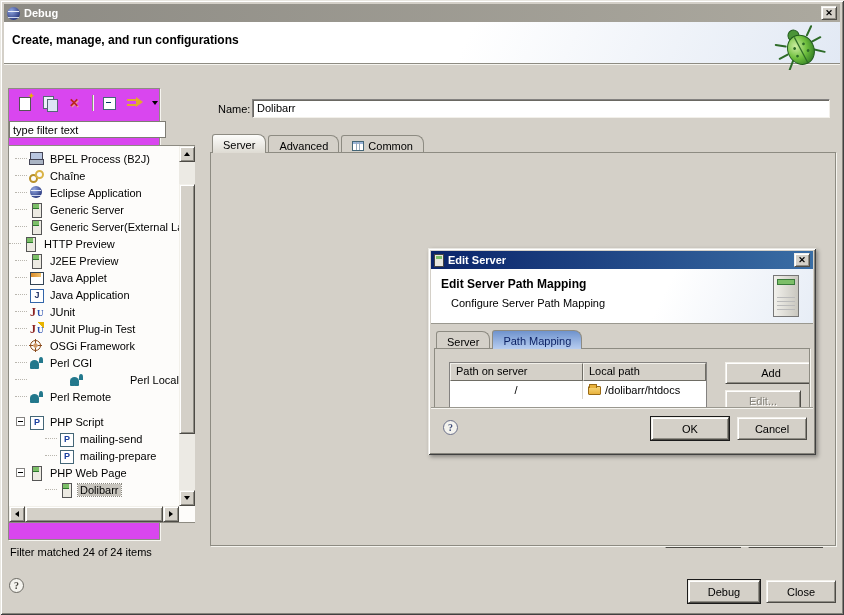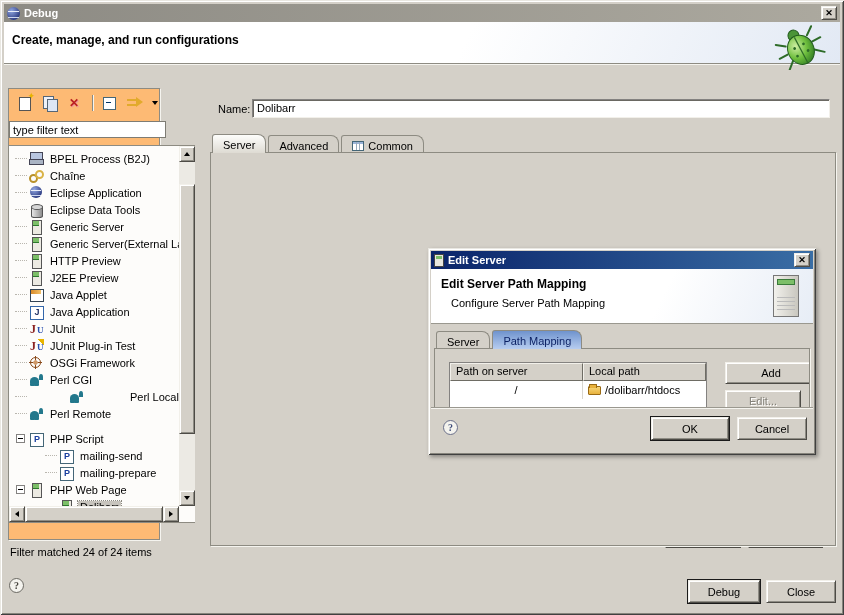--- a/index.html
+++ b/index.html
@@ -39,21 +39,21 @@
   .eclipse-ico { width:13px; height:13px; border-radius:50%; background:radial-gradient(circle at 35% 30%, #8fa5e0, #2c3a80 75%); position:relative; flex:none; }
   .eclipse-ico::before { content:""; position:absolute; left:1px; right:1px; top:4px; height:5px; border-top:1.5px solid #e8ecf8; border-bottom:1.5px solid #cfd8f0; }
   .xbtn { width:16px; height:14px; font:bold 9px/12px "Liberation Sans", sans-serif; text-align:center; color:#000; position:absolute; }
   #title-close { right:7px; top:6px; }
 
   #headerband { position:absolute; left:4px; top:22px; right:4px; height:42px; background:linear-gradient(115deg,#ffffff 55%, #e2e9f4); border-bottom:1px solid #8d8b82; box-shadow:0 1px 0 #f5f4ef; }
   #headerband .htext { position:absolute; left:8px; top:11px; font-weight:bold; font-size:12px; }
   #bug { position:absolute; right:14px; top:0px; }
 
   
-  #leftpanel { position:absolute; left:8px; top:88px; width:152px; height:452px; border:1px solid #8d8b82; box-shadow:1px 1px 0 #f5f4ef; background:#fdba74; }
+  #leftpanel { position:absolute; left:8px; top:88px; width:152px; height:452px; border:1px solid #8d8b82; box-shadow:1px 1px 0 #f5f4ef; background:#d946ef; }
   #ltoolbar { position:absolute; left:0; top:0; right:0; height:28px; display:flex; align-items:center; gap:8px; padding:0 8px; }
   .tbi { width:17px; height:16px; position:relative; flex:none; }
   .tbsep { width:1px; height:16px; background:#8d8b82; box-shadow:1px 0 0 #f5f4ef; flex:none; }
   .i-newdoc::before { content:""; position:absolute; left:2px; top:2px; width:10px; height:12px; background:#fff; border:1px solid #555; }
   .i-newdoc::after { content:"✦"; position:absolute; right:-1px; top:-4px; color:#e8b400; font-size:9px; }
   .i-copy::before { content:""; position:absolute; left:1px; top:1px; width:9px; height:11px; background:#eef2fa; border:1px solid #567; }
   .i-copy::after { content:""; position:absolute; left:5px; top:4px; width:9px; height:11px; background:#dde6f5; border:1px solid #567; }
   .i-del::before { content:"✕"; position:absolute; left:2px; top:1px; font:bold 12px/14px "Liberation Sans", sans-serif; color:#b22; text-shadow:1px 1px 0 #e99; }
   .i-collapse::before { content:""; position:absolute; left:2px; top:2px; width:11px; height:11px; background:#fff; border:1px solid #467; }
   .i-collapse::after { content:""; position:absolute; left:5px; top:7px; width:5px; height:1px; background:#036; }
@@ -229,34 +229,29 @@
             <span class="ti ti-chain"></span>
             <span class="tlabel">Chaîne</span>
           </div>
           <div class="trow" style="padding-left: 6px;">
             <span class="tconn"></span>
             <span class="ti ti-sphere"></span>
             <span class="tlabel">Eclipse Application</span>
           </div>
           <div class="trow" style="padding-left: 6px;">
             <span class="tconn"></span>
-            <span class="ti ti-db"></span>
-            <span class="tlabel">Eclipse Data Tools</span>
-          </div>
-          <div class="trow" style="padding-left: 6px;">
-            <span class="tconn"></span>
             <span class="ti ti-server"></span>
             <span class="tlabel">Generic Server</span>
           </div>
           <div class="trow" style="padding-left: 6px;">
             <span class="tconn"></span>
             <span class="ti ti-server"></span>
             <span class="tlabel">Generic Server(External La</span>
           </div>
-          <div class="trow" style="padding-left: 6px;">
+          <div class="trow" style="padding-left: 0;">
             <span class="tconn"></span>
             <span class="ti ti-server"></span>
             <span class="tlabel">HTTP Preview</span>
           </div>
           <div class="trow" style="padding-left: 6px;">
             <span class="tconn"></span>
             <span class="ti ti-server"></span>
             <span class="tlabel">J2EE Preview</span>
           </div>
           <div class="trow" style="padding-left: 6px;">

